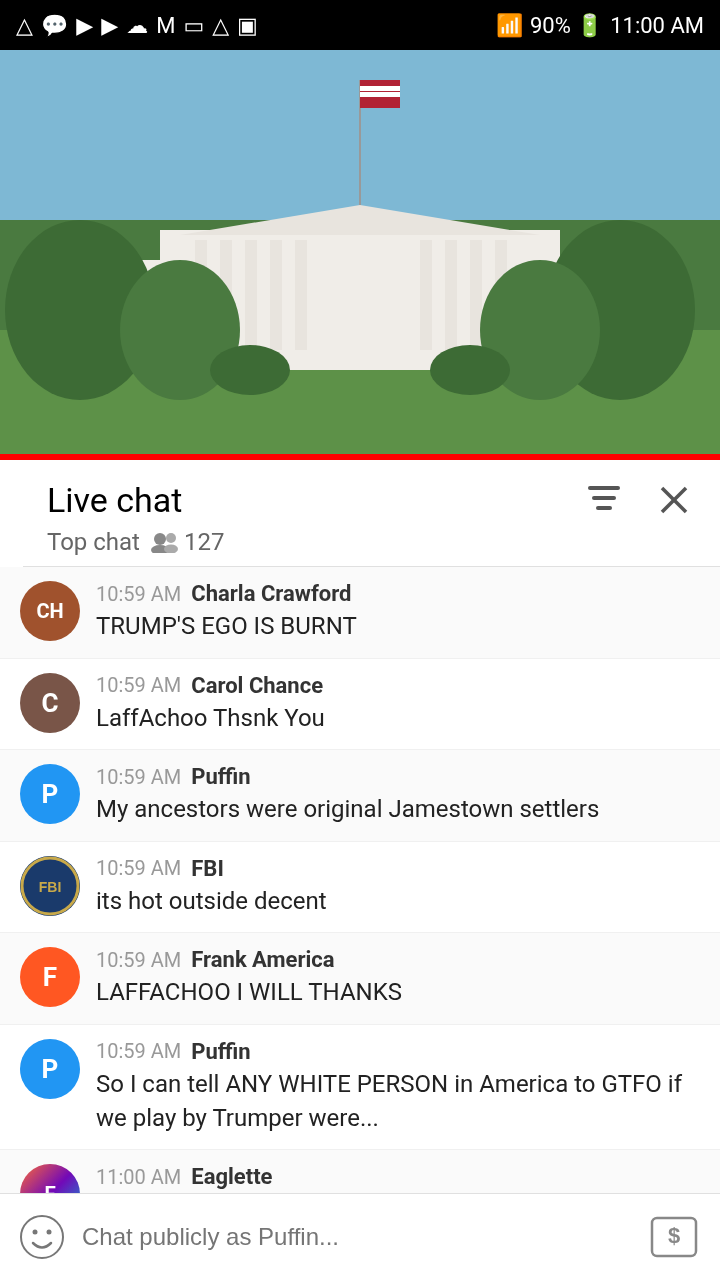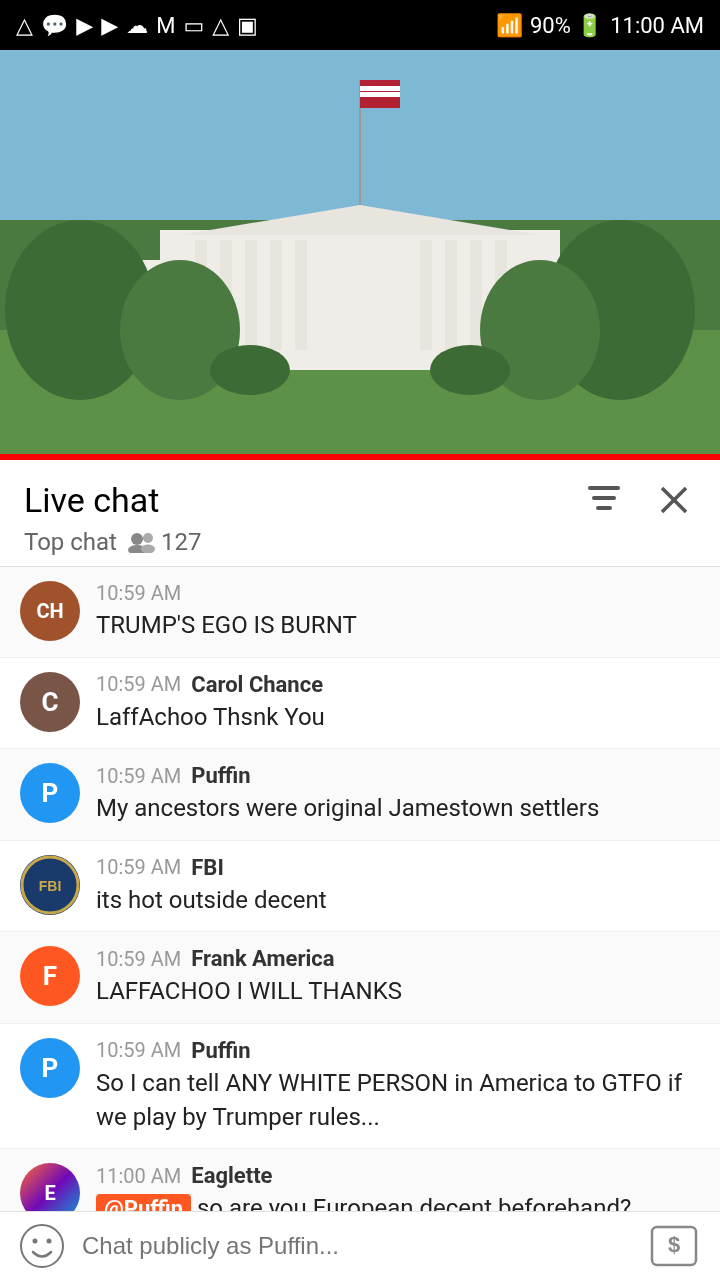--- a/index.html
+++ b/index.html
@@ -58,20 +58,21 @@
       top: 0; left: 0; right: 0; bottom: 0;
       background: 
         linear-gradient(180deg, #87ceeb 0%, #a8d8ea 30%, #6a9e5c 50%, #4a7a40 100%);
     }
 
     
     .live-chat-header {
       padding: 18px 24px 10px 24px;
       background: #fff;
       border-bottom: 1px solid #e0e0e0;
+      margin-left: 23px;
     }
     .live-chat-title-row {
       display: flex;
       align-items: center;
       justify-content: space-between;
     }
     .live-chat-title {
       font-size: 34px;
       font-weight: 400;
       color: #000;
@@ -169,21 +170,21 @@
       font-size: 22px;
       font-weight: bold;
     }
 
     
     .chat-input-bar {
       position: fixed;
       bottom: 0;
       left: 0;
       width: 720px;
-      height: 69px;
+      height: 87px;
       background: #fff;
       border-top: 1px solid #e0e0e0;
       display: flex;
       align-items: center;
       padding: 10px 16px;
       gap: 14px;
     }
     .emoji-btn {
       width: 52px;
       height: 52px;
@@ -326,20 +327,21 @@
   </div>
 </div>
 
 <div class="chat-scroll-area">
 
   <div class="chat-message">
     <div class="avatar img-avatar" style="background: #a0522d; font-size:20px; font-weight:bold;">CH</div>
     <div class="message-content">
       <div class="message-meta">
         <span class="message-time">10:59 AM</span>
+        <span class="message-author">Charla Crawford</span>
       </div>
       <div class="message-text">TRUMP'S EGO IS BURNT</div>
     </div>
   </div>
 
   <div class="chat-message">
     <div class="avatar brown">C</div>
     <div class="message-content">
       <div class="message-meta">
         <span class="message-time">10:59 AM</span>
@@ -387,21 +389,21 @@
     </div>
   </div>
 
   <div class="chat-message">
     <div class="avatar blue">P</div>
     <div class="message-content">
       <div class="message-meta">
         <span class="message-time">10:59 AM</span>
         <span class="message-author">Puffin</span>
       </div>
-      <div class="message-text">So I can tell ANY WHITE PERSON in America to GTFO if we play by Trumper rules...</div>
+      <div class="message-text">So I can tell ANY WHITE PERSON in America to GTFO if we play by Trumper were...</div>
     </div>
   </div>
 
   <div class="chat-message">
     <div class="avatar" style="background: linear-gradient(135deg, #ff6b35, #7209b7, #06a8d4); font-size: 20px; font-weight: bold;">E</div>
     <div class="message-content">
       <div class="message-meta">
         <span class="message-time">11:00 AM</span>
         <span class="message-author">Eaglette</span>
       </div>

